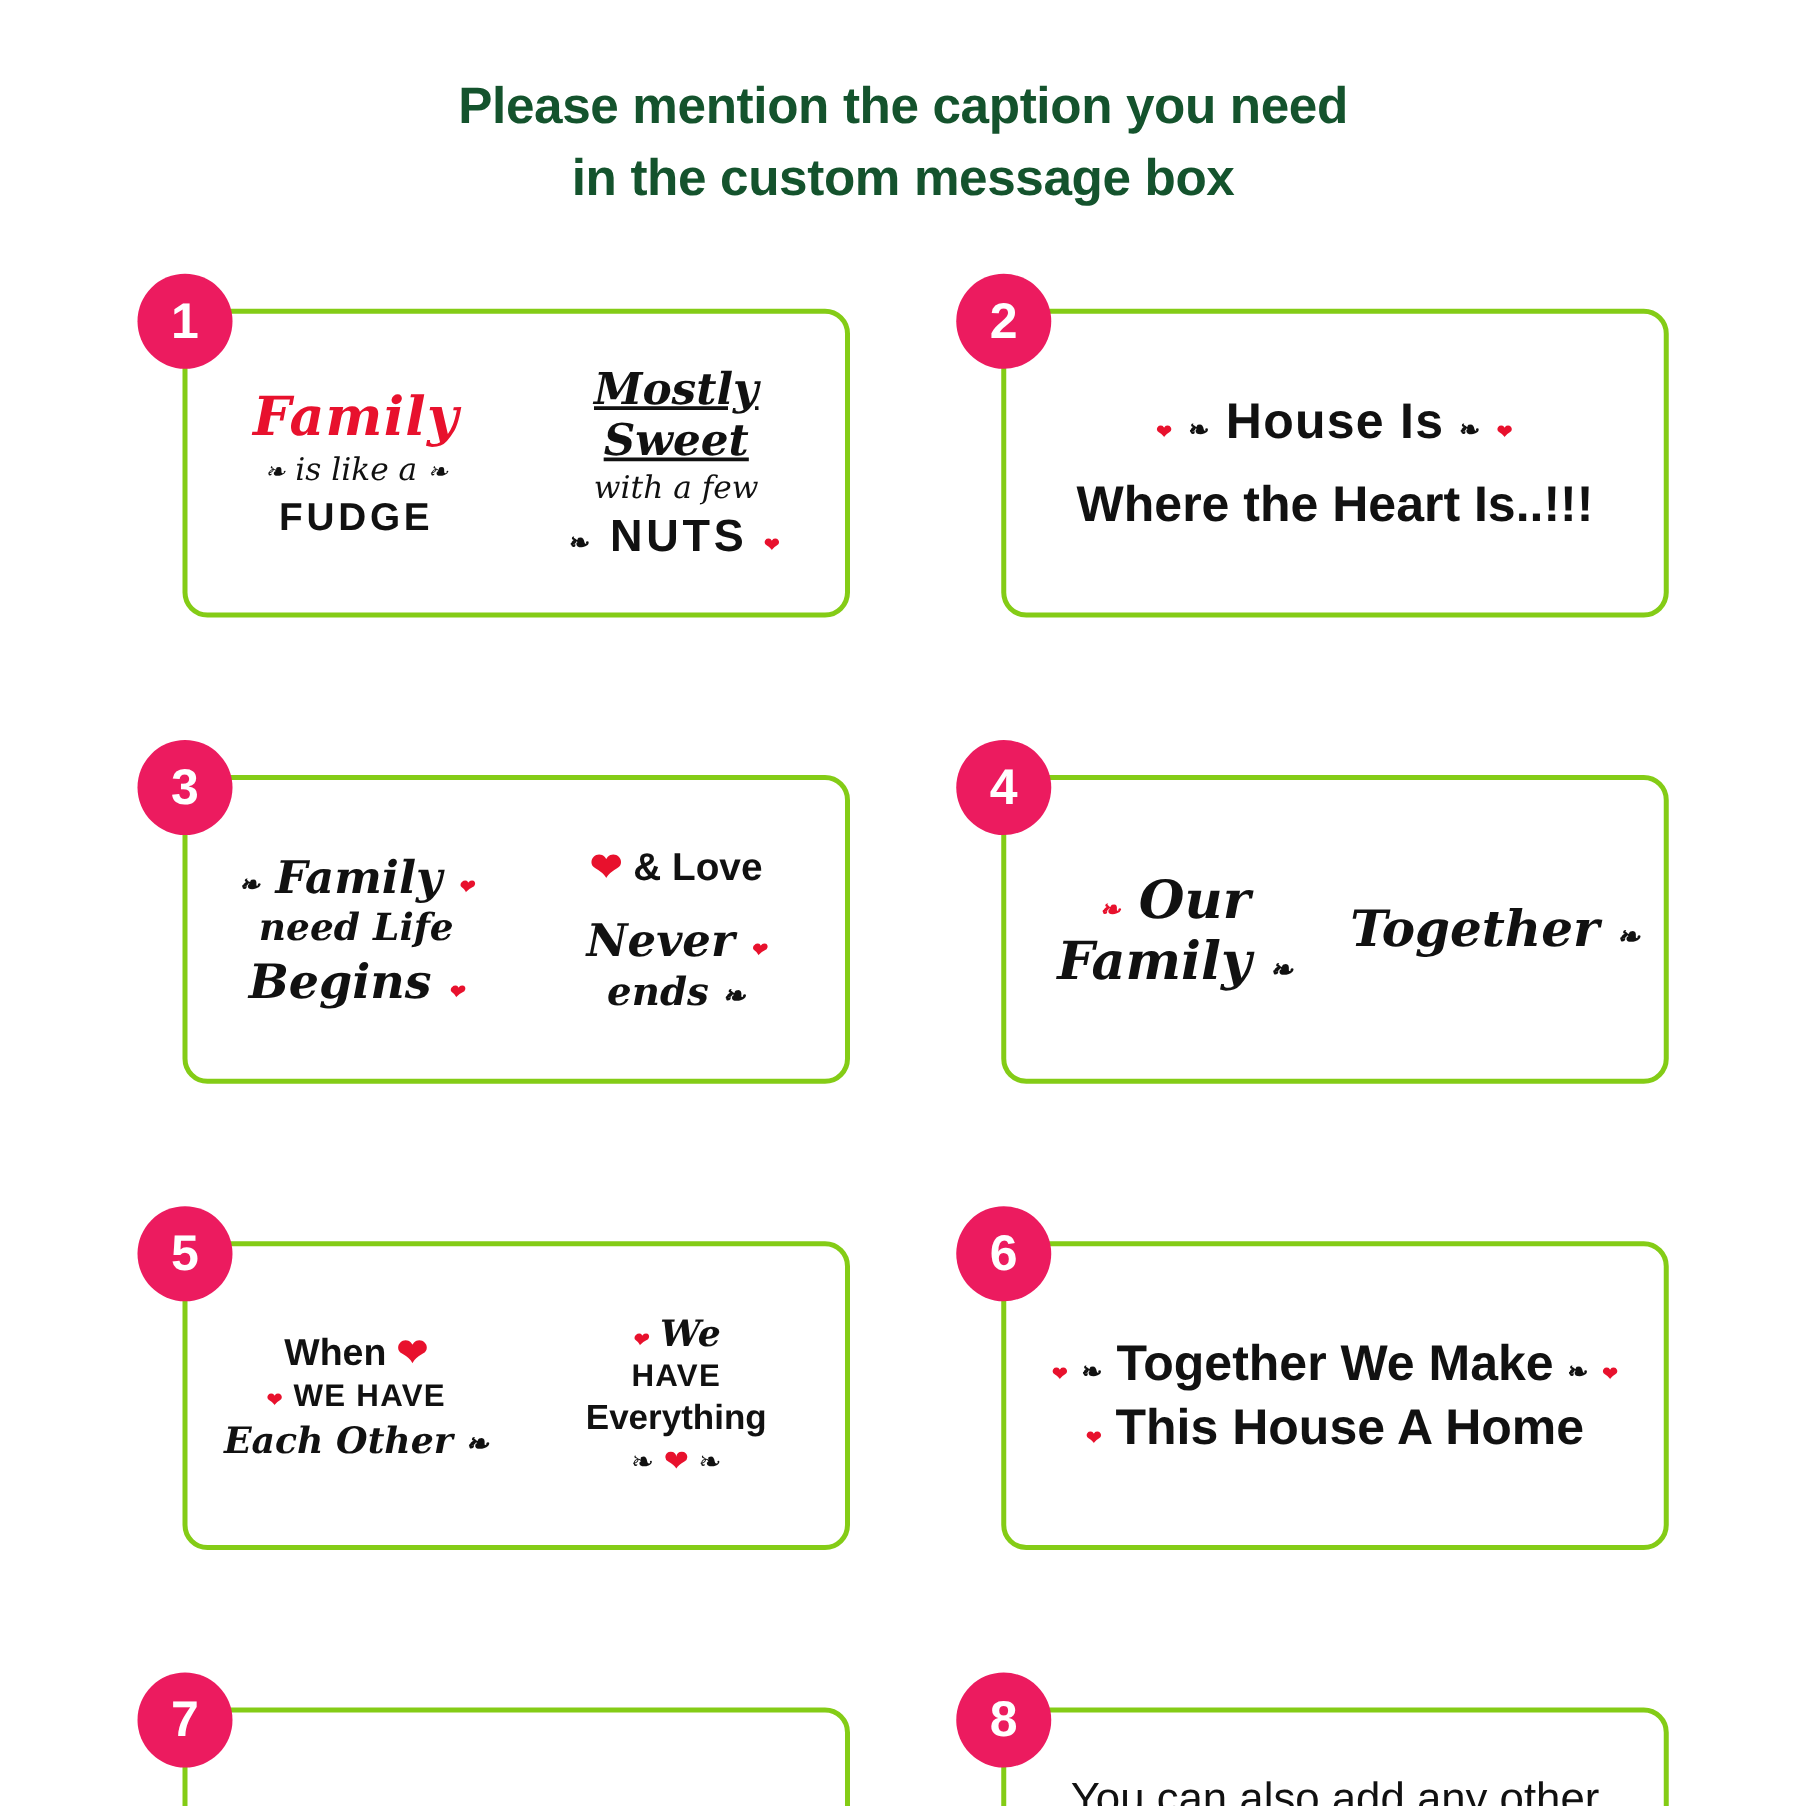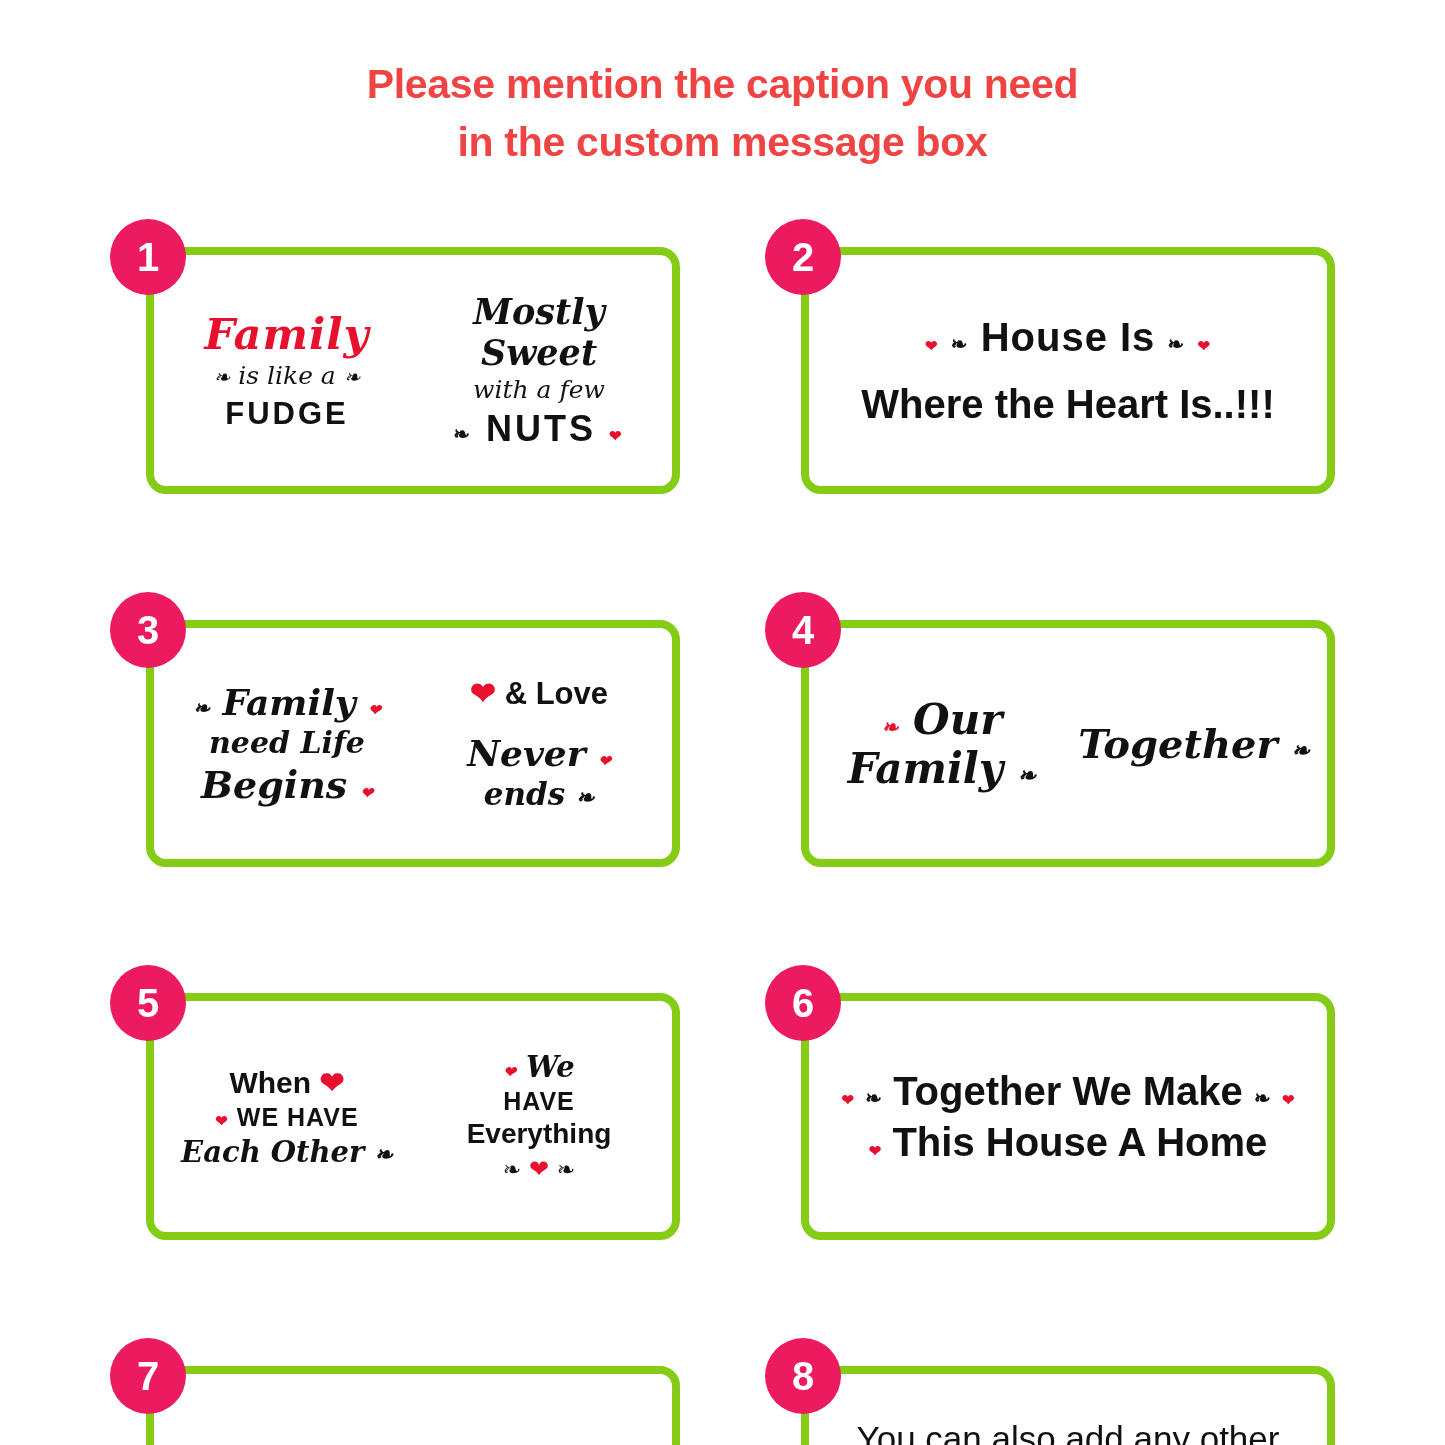--- a/index.html
+++ b/index.html
@@ -22,21 +22,21 @@
     box-sizing: border-box;
     padding: 0;
   }
   .heading {
     text-align: center;
     font-weight: bold;
     font-size: 41px;
     line-height: 1.42;
     letter-spacing: -0.3px;
     padding-top: 55px;
-    color: #ef4444;
+    color: #14532d;
   }
   .heading .line {
     display: block;
   }
   .grid {
     position: relative;
     margin-top: 48px;
     display: grid;
     grid-template-columns: 570px 570px;
     grid-template-rows: repeat(4, 275px);
@@ -46,21 +46,21 @@
   }
   .cell {
     position: relative;
   }
   .card {
     position: absolute;
     left: 36px;
     top: 28px;
     right: 0;
     bottom: 0;
-    border: 8px solid #84cc16;
+    border: 4px solid #84cc16;
     border-radius: 20px;
     background: #fff;
     box-sizing: border-box;
     display: flex;
     align-items: center;
     justify-content: center;
     overflow: hidden;
   }
   .badge {
     position: absolute;
@@ -117,21 +117,21 @@
   .swirl {
     color: #111;
     font-size: 20px;
     line-height: 1;
   }
 
   
   .c1-left .l1 { font-size: 43px; letter-spacing: 1px; }
   .c1-left .l2 { font-size: 25px; margin-top: 2px; font-family: "DejaVu Serif", serif; font-style: italic; }
   .c1-left .l3 { font-size: 31px; letter-spacing: 3px; margin-top: 6px; }
-  .c1-right .l1 { font-size: 35px; }
+  .c1-right .l1 { font-size: 35px; text-decoration: underline; }
   .c1-right .l2 { font-size: 25px; font-family: "DejaVu Serif", serif; font-style: italic; margin-top: 2px;}
   .c1-right .l3 { font-size: 36px; letter-spacing: 3px; margin-top: 4px; }
 
   
   .c2 .l1 { font-size: 40px; letter-spacing: 1px; }
   .c2 .l2 { font-size: 40px; letter-spacing: 0px; margin-top: 22px; }
 
   
   .c3-left .l1 { font-size: 36px; text-align: right; }
   .c3-left .l2 { font-size: 30px; margin-top: 2px; }

